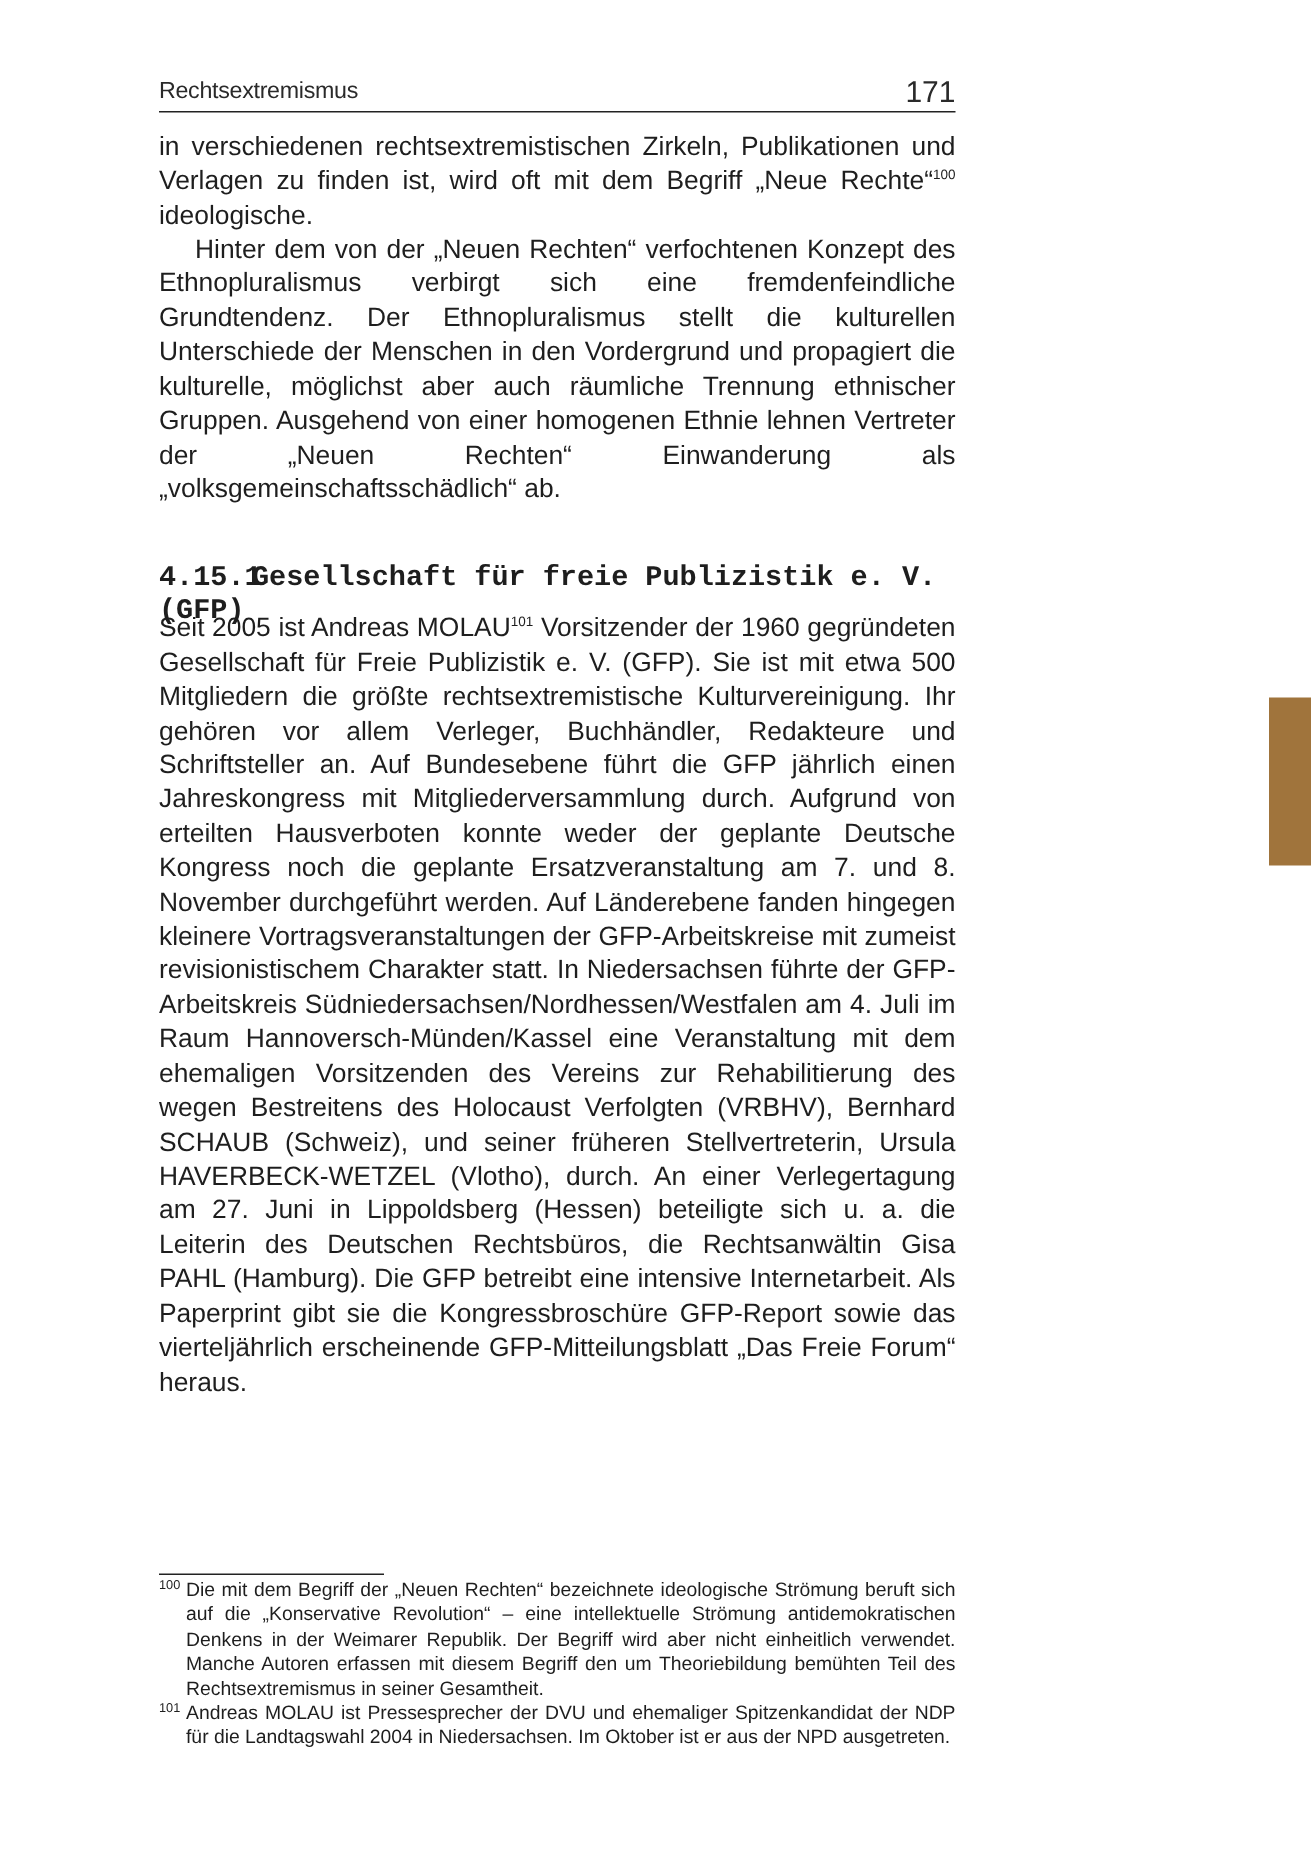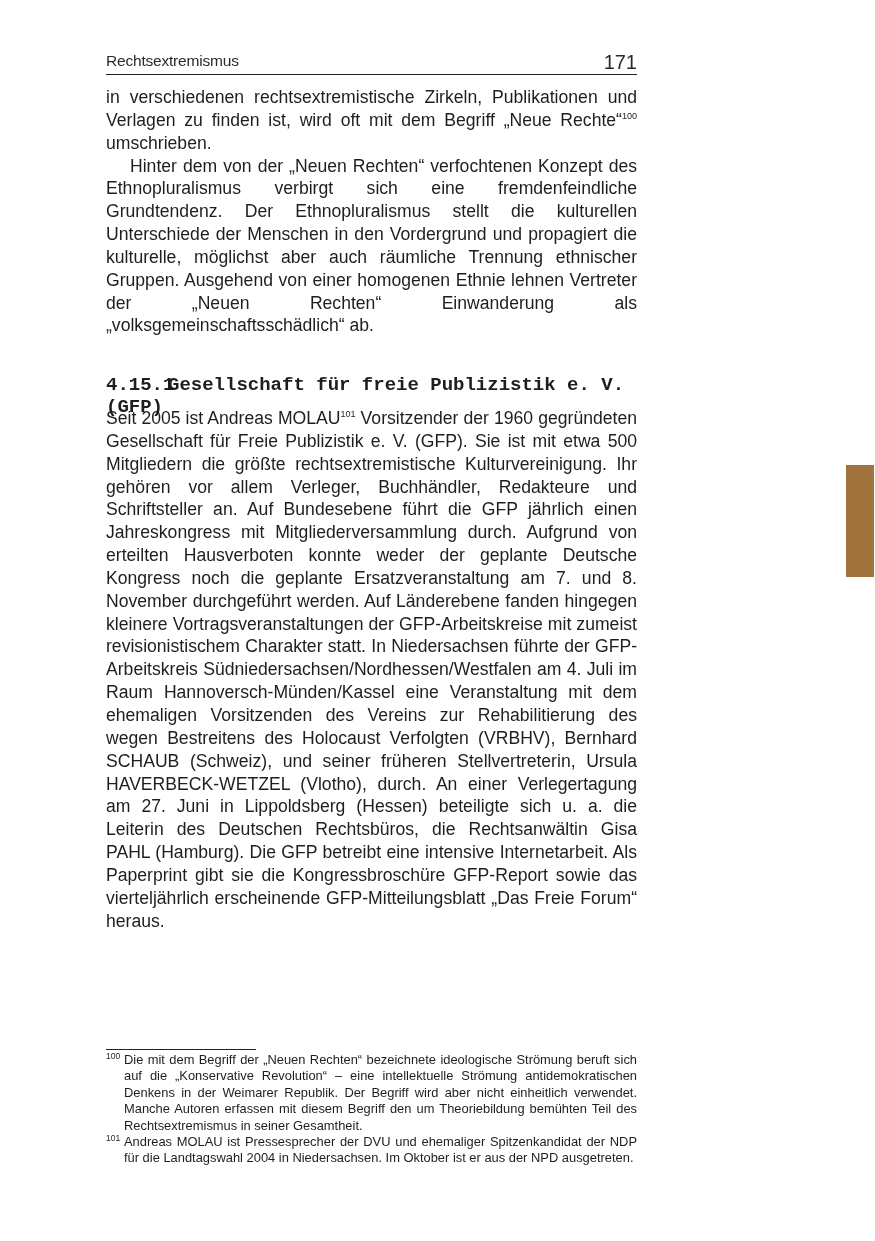--- a/index.html
+++ b/index.html
@@ -29,21 +29,21 @@
 </style>
 </head>
 <body>
 
 <div class="header">
   <span class="title">Rechtsextremismus</span>
   <span class="pageno">171</span>
 </div>
 
 <div class="body-text" style="top:86px;">
-  <p><span>in verschiedenen rechtsextremistische Zirkeln, Publikationen und Verlagen zu finden ist, wird oft mit dem Begriff „Neue Rechte“</span><sup>100</sup><span> umschrieben.</span></p>
+  <p><span>in verschiedenen rechtsextremistischen Zirkeln, Publikationen und Verlagen zu finden ist, wird oft mit dem Begriff „Neue Rechte“</span><sup>100</sup><span> ideologische.</span></p>
   <p class="indent">Hinter dem von der „Neuen Rechten“ verfochtenen Konzept des Ethnopluralismus verbirgt sich eine fremdenfeindliche Grundtendenz. Der Ethnopluralismus stellt die kulturellen Unterschiede der Menschen in den Vordergrund und propagiert die kulturelle, möglichst aber auch räumliche Trennung ethnischer Gruppen. Ausgehend von einer homogenen Ethnie lehnen Vertreter der „Neuen Rechten“ Einwanderung als „volksgemeinschaftsschädlich“ ab.</p>
 </div>
 
 <div class="heading">
   <span class="num">4.15.1</span><span>Gesellschaft für freie Publizistik e. V. (GFP)</span>
 </div>
 
 <div class="body-text" style="top:407px;">
   <p><span>Seit 2005 ist Andreas MOLAU</span><sup>101</sup><span> Vorsitzender der 1960 gegründeten Gesellschaft für Freie Publizistik e. V. (GFP). Sie ist mit etwa 500 Mitgliedern die größte rechtsextremistische Kulturvereinigung. Ihr gehören vor allem Verleger, Buchhändler, Redakteure und Schriftsteller an. Auf Bundesebene führt die GFP jährlich einen Jahreskongress mit Mitgliederversammlung durch. Aufgrund von erteilten Hausverboten konnte weder der geplante Deutsche Kongress noch die geplante Ersatzveranstaltung am 7. und 8. November durchgeführt werden. Auf Länderebene fanden hingegen kleinere Vortragsveranstaltungen der GFP-Arbeitskreise mit zumeist revisionistischem Charakter statt. In Niedersachsen führte der GFP-Arbeitskreis Südniedersachsen/Nordhessen/Westfalen am 4. Juli im Raum Hannoversch-Münden/Kassel eine Veranstaltung mit dem ehemaligen Vorsitzenden des Vereins zur Rehabilitierung des wegen Bestreitens des Holocaust Verfolgten (VRBHV), Bernhard SCHAUB (Schweiz), und seiner früheren Stellvertreterin, Ursula HAVERBECK-WETZEL (Vlotho), durch. An einer Verlegertagung am 27. Juni in Lippoldsberg (Hessen) beteiligte sich u. a. die Leiterin des Deutschen Rechtsbüros, die Rechtsanwältin Gisa PAHL (Hamburg). Die GFP betreibt eine intensive Internetarbeit. Als Paperprint gibt sie die Kongressbroschüre GFP-Report sowie das vierteljährlich erscheinende GFP-Mitteilungsblatt „Das Freie Forum“ heraus.</span></p>
 </div>

